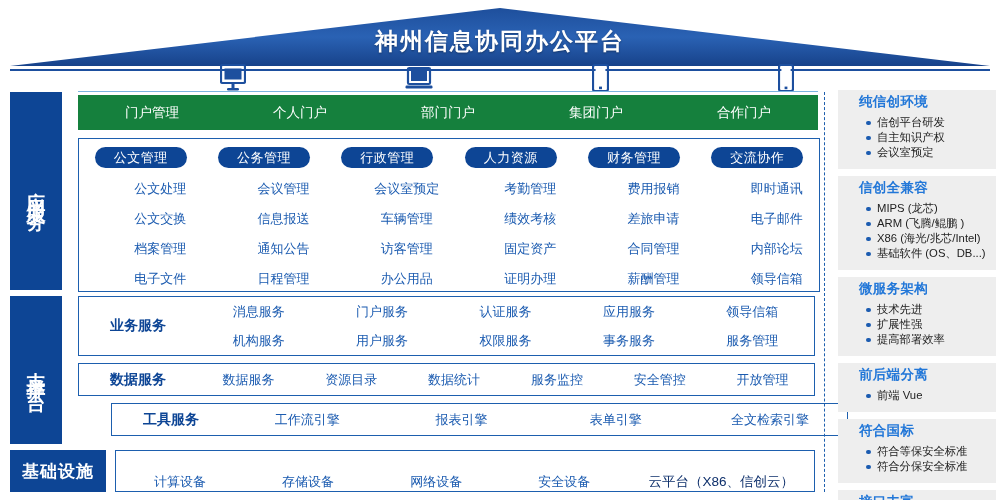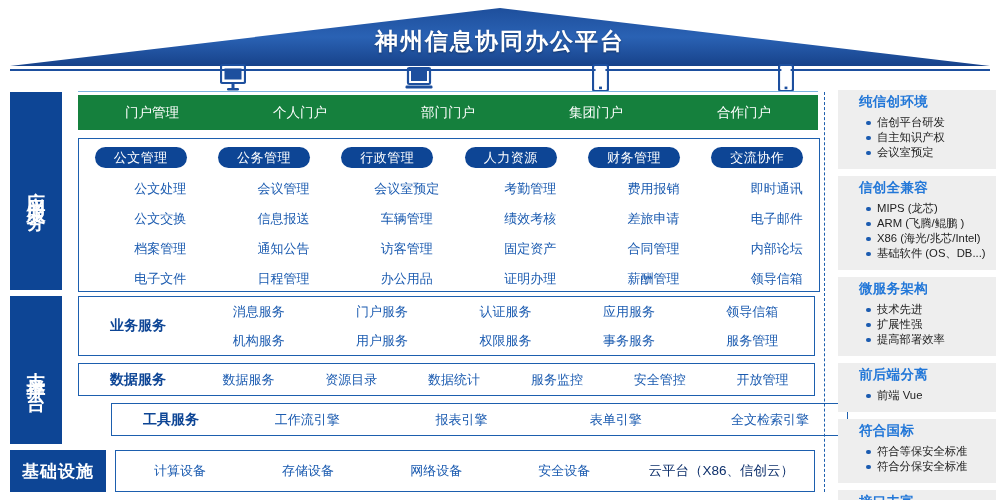--- a/index.html
+++ b/index.html
@@ -67,21 +67,21 @@
   .sup2{top:363px;height:33px;}
   .sup3{top:403px;height:33px;margin-left:33px;}
   .supttl{width:118px;text-align:center;font-size:14px;font-weight:bold;color:#0d4595;flex:none;}
   .suprows{flex:1;display:flex;flex-direction:column;justify-content:center;height:100%;}
   .suprow{display:flex;align-items:center;flex:1;}
   .suprow .cell{flex:1;text-align:center;font-size:13px;color:#1b5bb0;}
 
   
   .infbox{
     position:absolute;left:115px;top:450px;width:700px;height:42px;
-    border:1.4px solid #1d5fae;background:#fff;display:flex;align-items:center;
+    border:1.4px solid #1d5fae;background:#fff;display:flex;align-items:flex-end;
     box-sizing:border-box;
   }
   .infshade{position:absolute;left:132px;top:453px;width:680px;height:36px;background:#eeeeee;}
   .infbox .cell{flex:1;text-align:center;font-size:13px;color:#1b5bb0;position:relative;z-index:2;}
   .infbox .cell.strong{color:#0d2f6b;font-weight:normal;font-size:13.5px;flex:1.45;}
 
   
   .vdash{
     position:absolute;left:824px;top:92px;width:0;height:400px;
     border-left:1.6px dashed #1d5fae;

